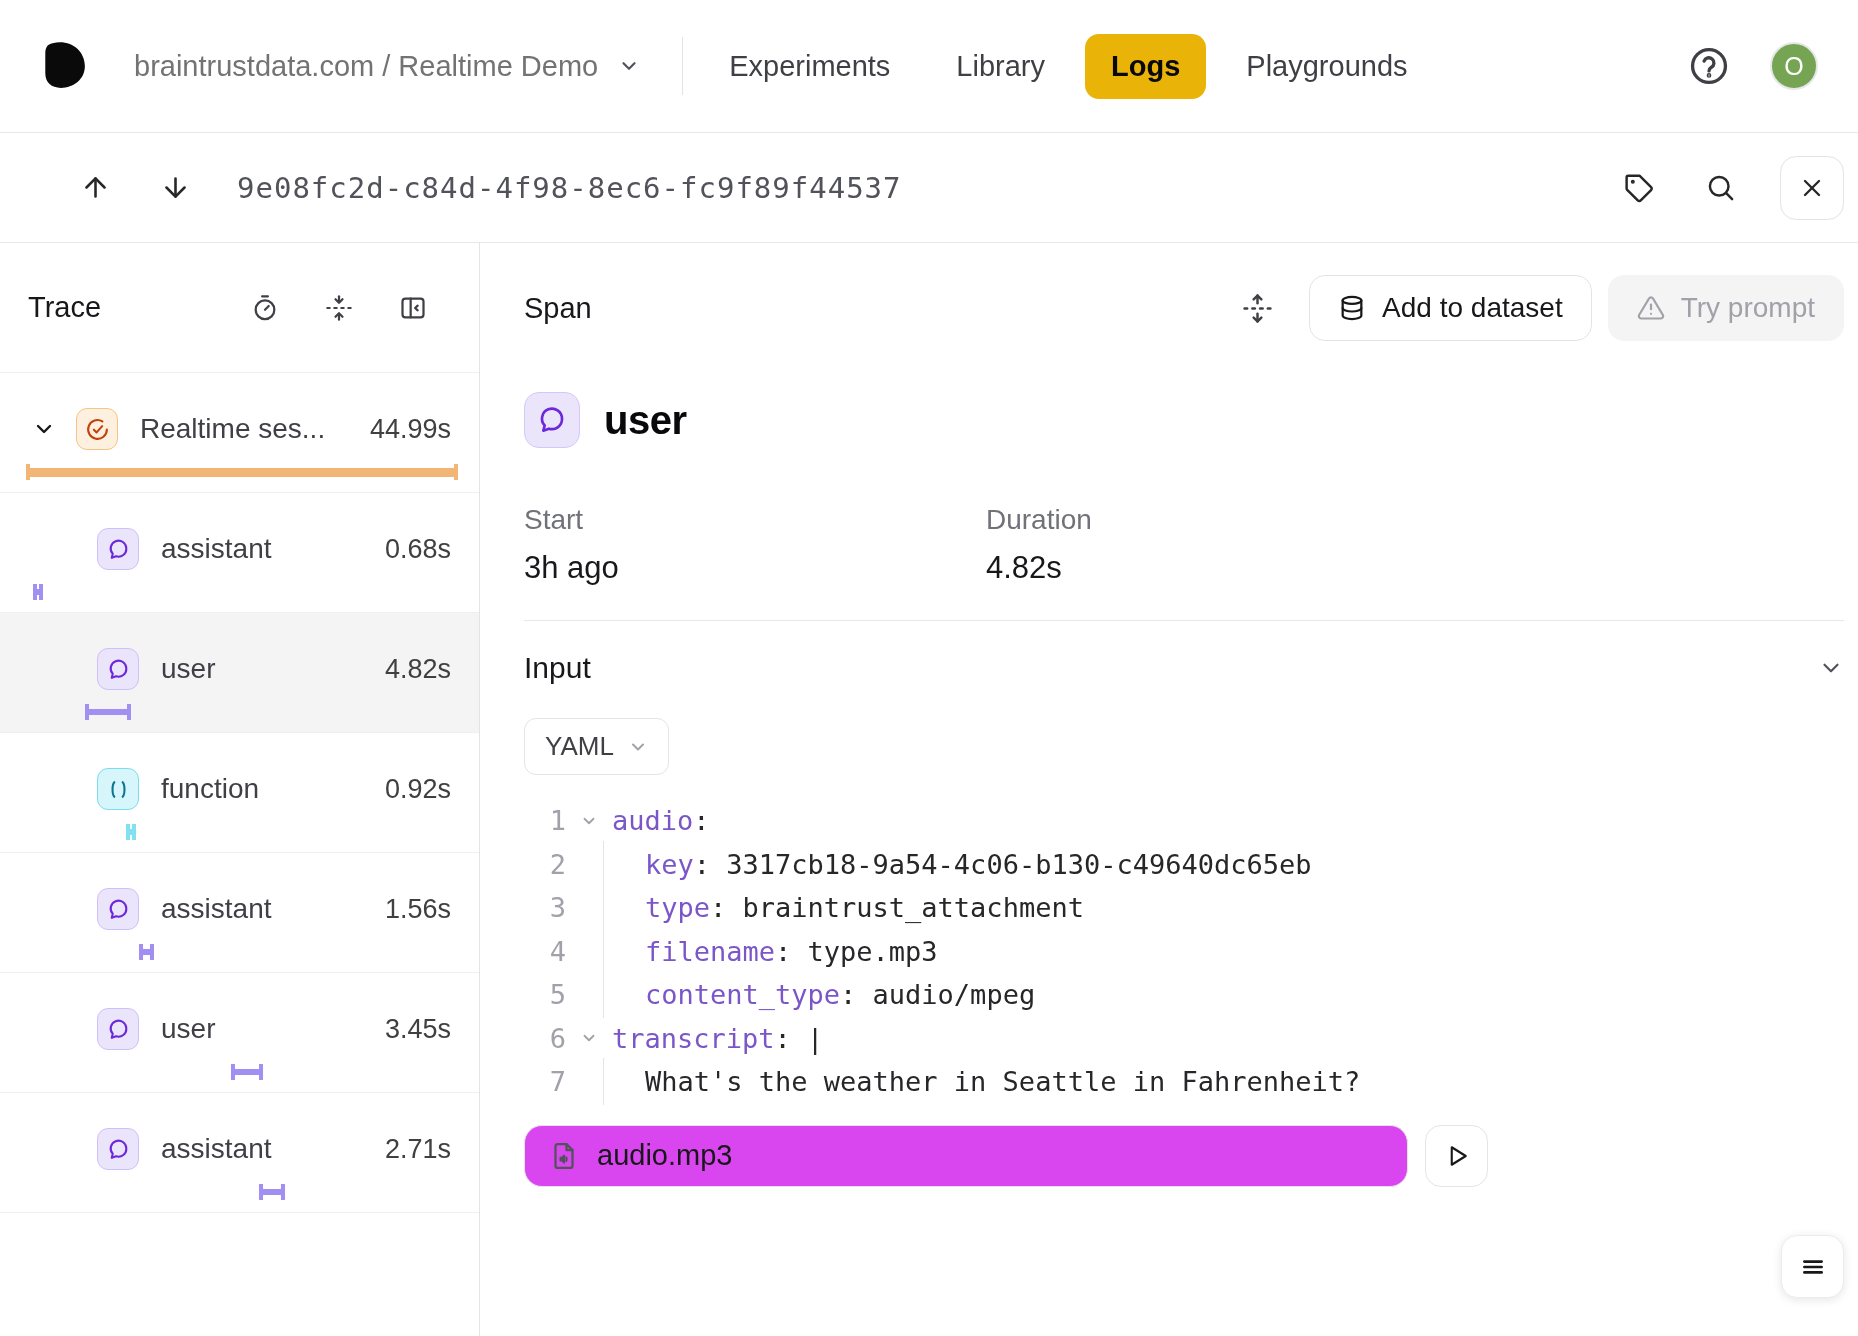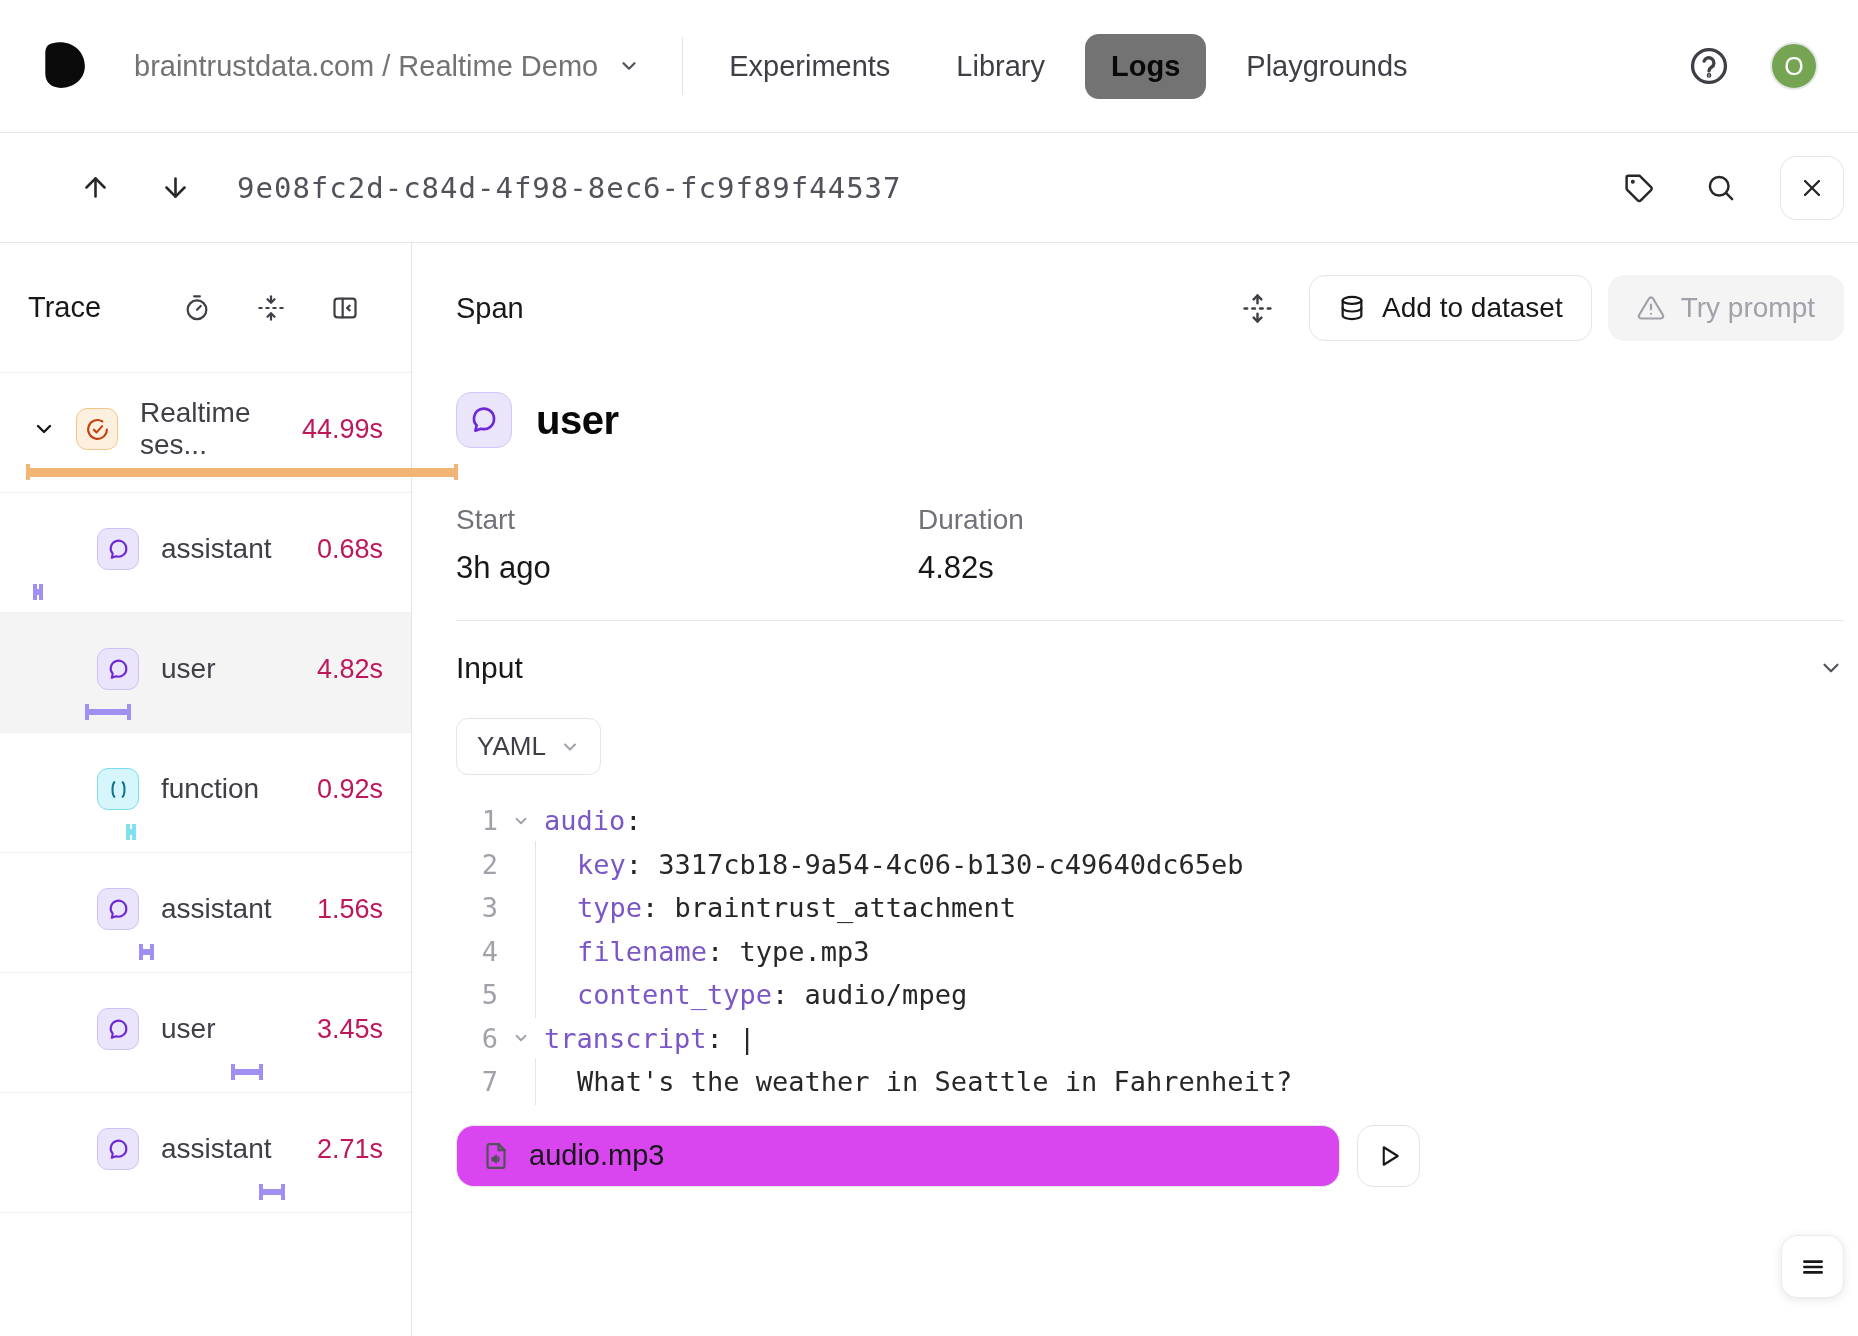--- a/index.html
+++ b/index.html
@@ -30,21 +30,21 @@
     cursor: pointer;
   }
   .breadcrumb .chev { width: 22px; height: 22px; color: #52525b; }
   .nav-divider { width: 1px; height: 58px; background: #e4e4e7; margin: 0 20px 0 42px; }
   .main-nav { display: flex; align-items: center; gap: 14px; }
   .nav-link {
     font-size: 29px; color: #3f3f46; font-weight: 500;
     padding: 16px 26px; border-radius: 14px; cursor: pointer;
     white-space: nowrap;
   }
-  .nav-link.active { background: #737373; color: #09090b; font-weight: 600; }
+  .nav-link.active { background: #eab308; color: #09090b; font-weight: 600; }
   .topnav-right { margin-left: auto; display: flex; align-items: center; gap: 40px; }
   .help-btn { width: 42px; height: 42px; color: #3f3f46; cursor: pointer; }
   .avatar {
     width: 48px; height: 48px; border-radius: 50%;
     background: #75a552; border: 2px solid #e5e7eb;
     color: #ffffff; font-size: 25px; font-weight: 500;
     display: flex; align-items: center; justify-content: center;
     cursor: pointer;
   }
 
@@ -72,21 +72,21 @@
     width: 64px; height: 64px; border: 1px solid #e4e4e7; border-radius: 16px;
     background: #fff; cursor: pointer; color: #27272a;
     display: flex; align-items: center; justify-content: center;
   }
   .close-btn svg { width: 28px; height: 28px; }
 
   
   .main { display: flex; height: 1093px; }
 
   
-  .sidebar { width: 412px; border-right: 1px solid #e4e4e7; flex: 0 0 auto; }
+  .sidebar { width: 480px; border-right: 1px solid #e4e4e7; flex: 0 0 auto; }
   .sidebar-header {
     height: 130px; display: flex; align-items: center;
     padding: 0 44px 0 28px;
     border-bottom: 1px solid #f0f0f1;
   }
   .sidebar-title { font-size: 29px; font-weight: 500; color: #18181b; }
   .sidebar-tools { margin-left: auto; display: flex; align-items: center; gap: 30px; }
   .sidebar-tools .icon-btn { color: #3f3f46; }
   .sidebar-tools .icon-btn svg { width: 28px; height: 28px; }
 
@@ -102,21 +102,21 @@
   .span-icon {
     width: 42px; height: 42px; border-radius: 11px;
     display: flex; align-items: center; justify-content: center;
     flex: 0 0 auto;
   }
   .span-icon svg { width: 25px; height: 25px; }
   .span-icon.orange { background: #fdf0df; border: 1px solid #f3c687; color: #c2410c; }
   .span-icon.purple { background: #ebe5fc; border: 1px solid #cfc0f7; color: #6d28d9; }
   .span-icon.cyan   { background: #d6f6fb; border: 1px solid #79dfee; color: #0e7490; }
   .span-name { margin-left: 22px; font-size: 28px; font-weight: 500; color: #3f3f46; }
-  .span-dur { margin-left: auto; font-size: 27px; color: #be185d; }
+  .span-dur { margin-left: auto; font-size: 27px; color: #404040; }
   .tl-track { position: absolute; left: 0; right: 0; top: 90px; height: 18px; }
   .tl-bar { position: absolute; top: 1px; height: 16px; }
   .tl-bar .cap { position: absolute; top: 0; width: 4px; height: 16px; }
   .tl-bar .cap.l { left: 0; } .tl-bar .cap.r { right: 0; }
   .tl-bar .mid { position: absolute; left: 0; right: 0; top: 5px; height: 6px; }
   .tl-bar.orange .cap, .tl-bar.orange .mid { background: #f2b575; }
   .tl-bar.orange .mid { top: 4px; height: 9px; }
   .tl-bar.purple .cap, .tl-bar.purple .mid { background: #a18ff2; }
   .tl-bar.cyan .cap, .tl-bar.cyan .mid { background: #82e1ef; }
 

